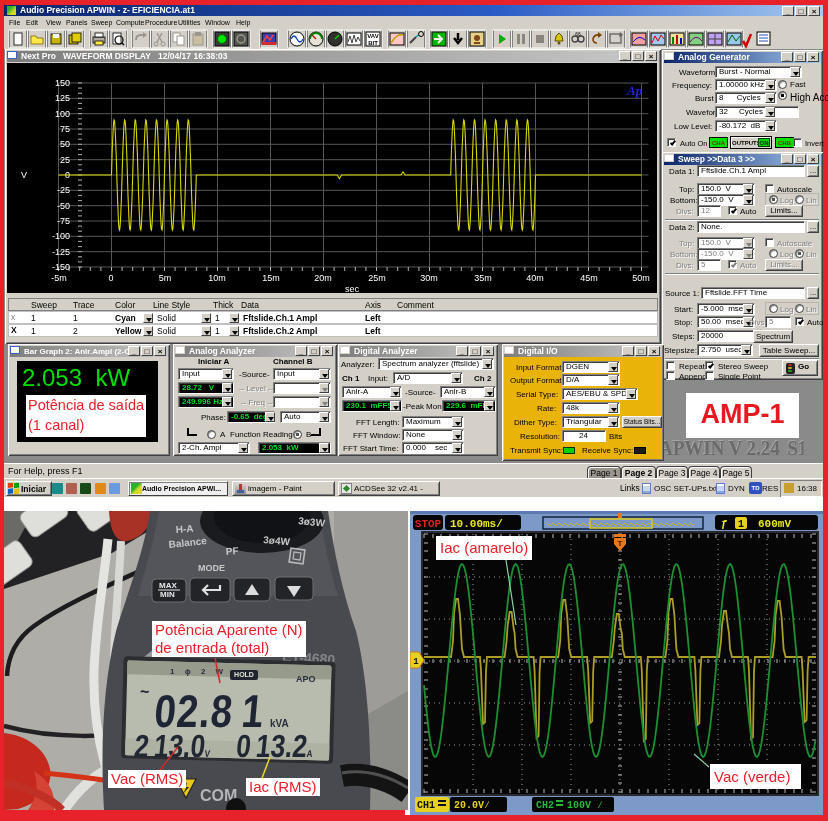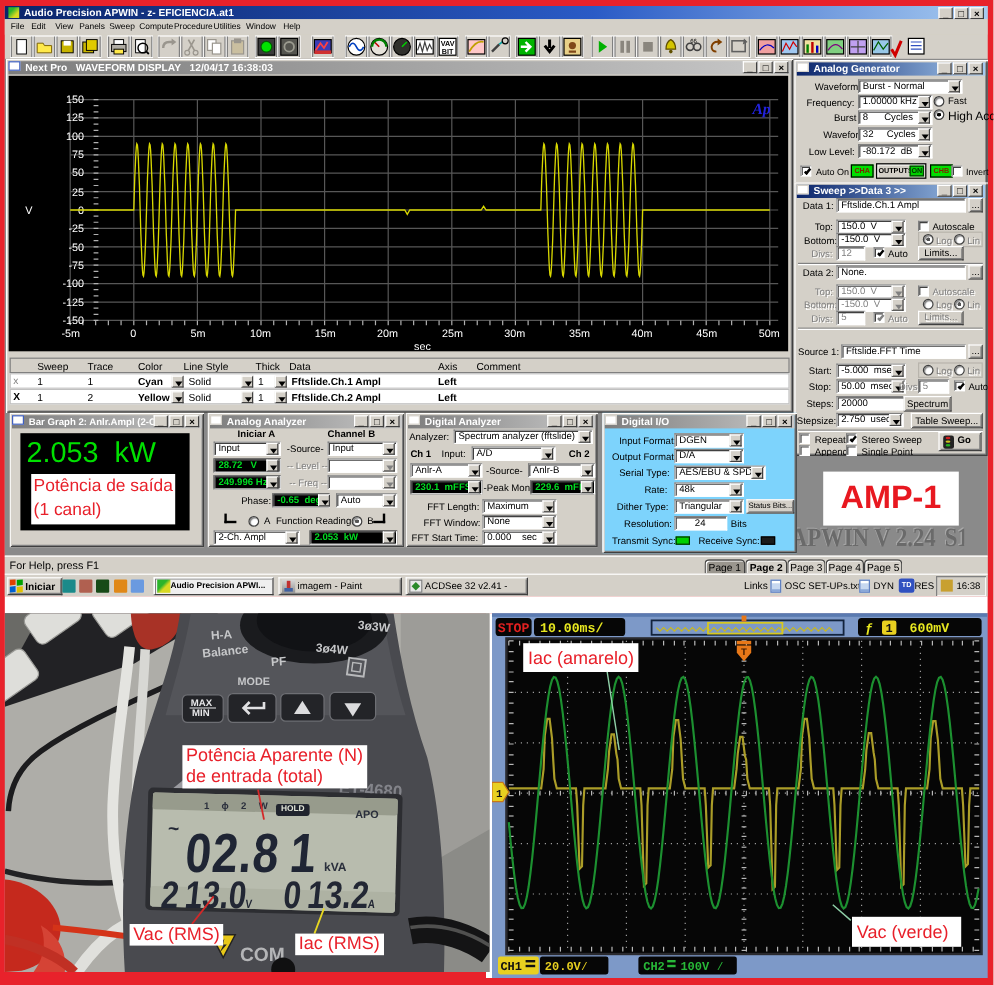--- a/index.html
+++ b/index.html
@@ -490,21 +490,21 @@
         <div class="lb" style="position:absolute;left:17px;top:18px;text-align:right">Waveform:</div>
         <div class="p fld" style="left:53px;top:16px;width:87px;height:12px">Burst - Normal</div>
         <span class="p dd" style="left:128px;top:17px;width:10px;height:10px"></span>
         <div class="lb" style="position:absolute;left:10px;top:31px;text-align:right">Frequency:</div>
         <div class="p fld" style="left:53px;top:29px;width:62px;height:12px">1.00000 kHz</div>
         <span class="p dd" style="left:103px;top:30px;width:10px;height:10px"></span>
         <div class="lb" style="position:absolute;left:33px;top:44px;text-align:right">Burst</div>
         <div class="p fld" style="left:53px;top:42px;width:62px;height:12px">8&nbsp;&nbsp;&nbsp;&nbsp;&nbsp;&nbsp;Cycles</div>
         <span class="p dd" style="left:103px;top:43px;width:10px;height:10px"></span>
         <div class="lb" style="position:absolute;left:24px;top:58px;text-align:right">Waveform:</div>
-        <div class="p fld" style="left:53px;top:56px;width:62px;height:12px">32&nbsp;&nbsp;&nbsp;&nbsp;&nbsp;Cycles</div>
+        <div class="p fld" style="left:53px;top:56px;width:84px;height:12px">32&nbsp;&nbsp;&nbsp;&nbsp;&nbsp;Cycles</div>
         <span class="p dd" style="left:103px;top:57px;width:10px;height:10px"></span>
         <div class="lb" style="position:absolute;left:12px;top:72px;text-align:right">Low Level:</div>
         <div class="p fld" style="left:53px;top:70px;width:62px;height:12px">-80.172&nbsp; dB</div>
         <span class="p dd" style="left:103px;top:71px;width:10px;height:10px"></span>
         <span class="p rd" style="left:116px;top:30px"></span>
         <span class="lb p" style="left:128px;top:30px">Fast</span>
         <span class="p rd" style="left:116px;top:41px;background:radial-gradient(circle,#000 30%,#fff 35%)"></span>
         <span class="lb p" style="left:128px;top:41.5px;font-size:10px">High Acc.</span>
         <span class="p cb" style="left:5px;top:88px">
           <i class="km"></i>
@@ -708,21 +708,21 @@
           <div class="p fld" style="left:64px;top:72px;width:62px;height:12px;">Maximum</div>
           <span class="p dd" style="left:114px;top:73px;width:10px;height:10px"></span>
           <div class="lb p" style="left:15px;top:87px">FFT Window:</div>
           <div class="p fld" style="left:64px;top:85px;width:62px;height:12px;">None</div>
           <span class="p dd" style="left:114px;top:86px;width:10px;height:10px"></span>
           <div class="lb p" style="left:5px;top:100px">FFT Start Time:</div>
           <div class="p fld" style="left:64px;top:98px;width:62px;height:12px;">0.000&nbsp;&nbsp;&nbsp; sec</div>
           <span class="p dd" style="left:114px;top:99px;width:10px;height:10px"></span>
         </div>
       </div>
-      <div class="p bv" style="left:498px;top:339px;width:162px;height:117px;background:#7dd3fc">
+      <div class="p bv" style="left:498px;top:339px;width:162px;height:117px;background:#eab308">
         <div class="tb tbg" style="position:absolute;left:2px;top:2px;right:2px">Digital I/O</div>
         <div class="ticon"></div>
         <div class="wb" style="right:4px;top:2px">
           <i>_</i>
           <i>□</i>
           <i>×</i>
         </div>
         <div class="p" style="left:0;top:0;width:162px;height:117px">
           <div class="lb p" style="left:14px;top:19px">Input Format:</div>
           <div class="p fld" style="left:60px;top:17px;width:58px;height:12px;">DGEN</div>

